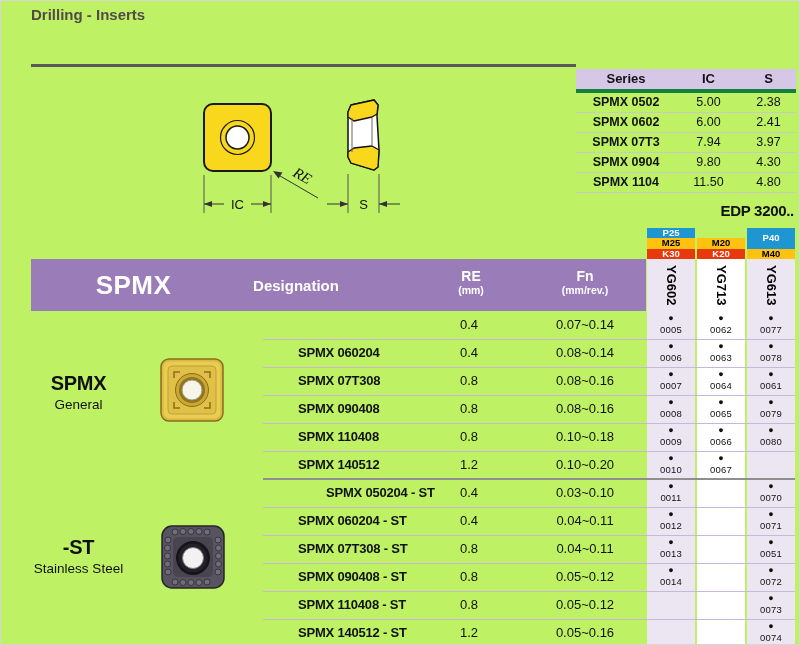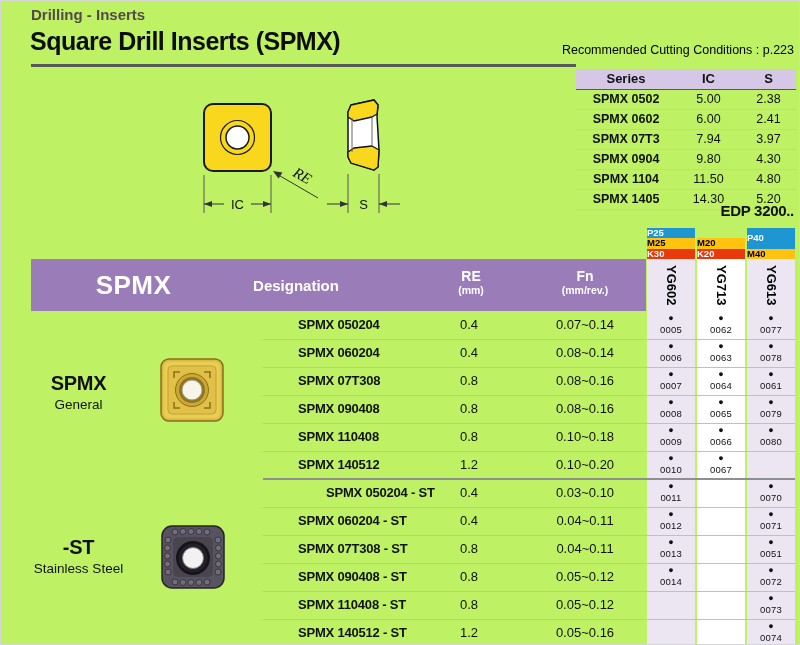--- a/index.html
+++ b/index.html
@@ -7,21 +7,21 @@
         font-family:"Liberation Sans",sans-serif;color:#111;border:1px solid #d6d6d6;box-sizing:border-box;}
 
   
   .breadcrumb{position:absolute;left:30px;top:5px;font-size:15px;font-weight:bold;color:#544a4a;}
   .page-title{position:absolute;left:29px;top:26px;font-size:25px;font-weight:bold;letter-spacing:-0.5px;color:#0d0d0d;}
   .title-rule{position:absolute;left:30px;top:63px;width:545px;height:3px;background:#58595b;}
   .cutting-note{position:absolute;right:5px;top:42px;font-size:12.5px;color:#000;}
 
   
   .series-table{position:absolute;left:575px;top:68px;width:220px;}
-  .series-head{display:flex;height:20px;line-height:20px;background:#d7c7e7;border-bottom:1px solid #15803d;font-size:13px;}
+  .series-head{display:flex;height:20px;line-height:20px;background:#d7c7e7;border-bottom:4px solid #15803d;font-size:13px;}
   .series-head div{font-weight:bold;}
   .series-row{display:flex;height:19px;line-height:19px;border-bottom:1px solid #c9c9c9;font-size:12.5px;}
   .s-name{width:100px;text-align:center;font-weight:bold;}
   .s-ic{width:65px;text-align:center;}
   .s-s{width:55px;text-align:center;}
   .edp-note{position:absolute;right:5px;top:201px;font-size:15px;font-weight:bold;letter-spacing:-0.3px;}
 
   
   .diagram{position:absolute;left:150px;top:85px;}
 
@@ -32,21 +32,21 @@
   .mh-col{position:absolute;top:9px;width:100px;text-align:center;font-weight:bold;}
   .mh-re{left:390px;}
   .mh-fn{left:504px;}
   .mh-col .u1{font-size:14px;line-height:16px;}
   .mh-col .u2{font-size:10.5px;line-height:13px;}
 
   
   .grade-col{position:absolute;top:258px;width:48px;height:387px;z-index:1;}
   .grade-name-wrap{height:52px;display:flex;align-items:center;justify-content:center;}
   .vtext{writing-mode:vertical-rl;font-weight:bold;font-size:13px;letter-spacing:0;color:#000;}
-  .chip{position:absolute;width:48px;text-align:left;font-weight:bold;font-size:9.5px;z-index:3;}
+  .chip{position:absolute;width:48px;text-align:center;font-weight:bold;font-size:9.5px;z-index:3;}
 
   
   .cell{position:absolute;height:28px;line-height:28px;font-size:13px;z-index:3;}
   .des{left:297px;width:170px;font-weight:bold;letter-spacing:-0.2px;}
   .re{left:413px;width:110px;text-align:center;}
   .fn{left:523px;width:122px;text-align:center;}
   .edp-cell{position:absolute;width:48px;height:28px;text-align:center;z-index:3;}
   .dot{font-size:9px;line-height:14px;height:13px;}
   .edp-num{font-size:9.5px;line-height:11px;letter-spacing:0.2px;}
   .row-sep{position:absolute;left:262px;width:532px;height:1px;background:#c8b6dc;z-index:2;}
@@ -57,23 +57,21 @@
   .gl-name{font-size:20px;font-weight:bold;line-height:22px;letter-spacing:-0.3px;}
   .gl-sub{font-size:13.5px;line-height:17px;margin-top:2px;}
   .insert-photo{position:absolute;left:158px;z-index:3;}
 </style>
 </head>
 <body>
 
 <div class="page" id="page">
 
   <div class="breadcrumb">Drilling - Inserts</div>
-  <div class="page-title">Square Drill Inserts (SPMX)</div>
   <div class="title-rule"></div>
-  <div class="cutting-note">Recommended Cutting Conditions : p.223</div>
 
   <div class="series-table">
     <div class="series-head">
       <div class="s-name">Series</div>
       <div class="s-ic">IC</div>
       <div class="s-s">S</div>
     </div>
     <div>
         <div class="series-row">
           <div class="s-name">SPMX 0502</div>
@@ -92,25 +90,20 @@
         </div>
         <div class="series-row">
           <div class="s-name">SPMX 0904</div>
           <div class="s-ic">9.80</div>
           <div class="s-s">4.30</div>
         </div>
         <div class="series-row">
           <div class="s-name">SPMX 1104</div>
           <div class="s-ic">11.50</div>
           <div class="s-s">4.80</div>
-        </div>
-        <div class="series-row">
-          <div class="s-name">SPMX 1405</div>
-          <div class="s-ic">14.30</div>
-          <div class="s-s">5.20</div>
         </div>
       </div>
   </div>
   <div class="edp-note">EDP 3200..</div>
 
   <svg class="diagram" viewBox="0 0 260 135" width="260" height="135">
 
     <rect x="53" y="18" width="67" height="67" rx="9" fill="#f8d71c" stroke="#1a1a1a" stroke-width="2"></rect>
     <circle cx="86.5" cy="51.5" r="17" fill="none" stroke="#1a1a1a" stroke-width="1.2"></circle>
     <circle cx="86.5" cy="51.5" r="11.5" fill="#ffffff" stroke="#1a1a1a" stroke-width="1.5"></circle>
@@ -224,21 +217,20 @@
     <div class="chip" style="left: 696px; top: 242px; height: 10.33px; line-height: 10.33px; background: rgb(30, 150, 210); color: rgb(255, 255, 255);">P20</div>
     <div class="chip" style="left: 696px; top: 237.33px; height: 10.33px; line-height: 10.33px; background: rgb(255, 194, 14); color: rgb(0, 0, 0);">M20</div>
     <div class="chip" style="left: 696px; top: 247.66px; height: 10.33px; line-height: 10.33px; background: rgb(232, 56, 12); color: rgb(255, 255, 255);">K20</div>
     <div class="grade-col" style="left: 746px; background: rgb(236, 230, 243);">
       <div class="grade-name-wrap">
         <span class="vtext">YG613</span>
       </div>
     </div>
     <div class="chip" style="left: 746px; top: 227px; height: 20.7px; line-height: 20.7px; background: rgb(30, 150, 210); color: rgb(255, 255, 255);">P40</div>
     <div class="chip" style="left: 746px; top: 247.7px; height: 10.33px; line-height: 10.33px; background: rgb(255, 194, 14); color: rgb(0, 0, 0);">M40</div>
-    <div class="cell des" style="top: 310px;">SPMX 050204</div>
     <div class="cell re" style="top: 310px;">0.4</div>
     <div class="cell fn" style="top: 310px;">0.07~0.14</div>
     <div class="edp-cell" style="left: 646px; top: 310px;">
       <div class="dot">●</div>
       <div class="edp-num">0005</div>
     </div>
     <div class="edp-cell" style="left: 696px; top: 310px;">
       <div class="dot">●</div>
       <div class="edp-num">0062</div>
     </div>

